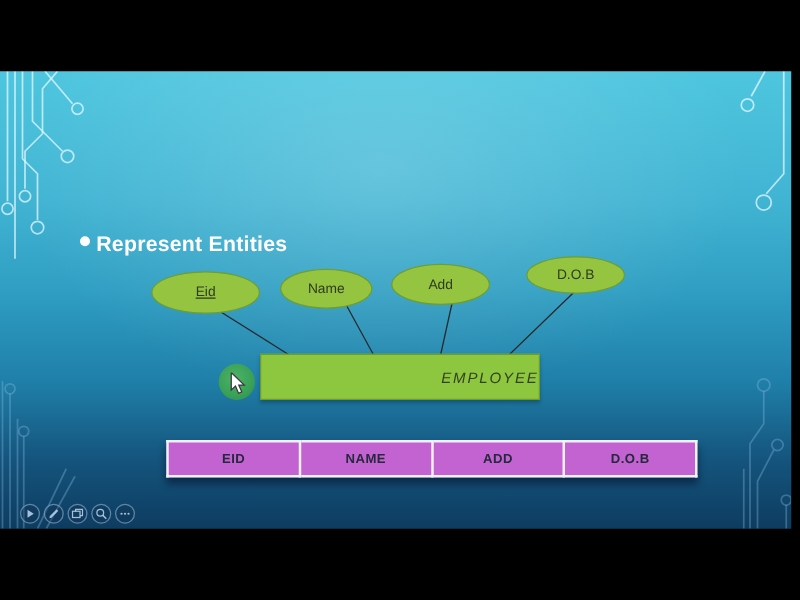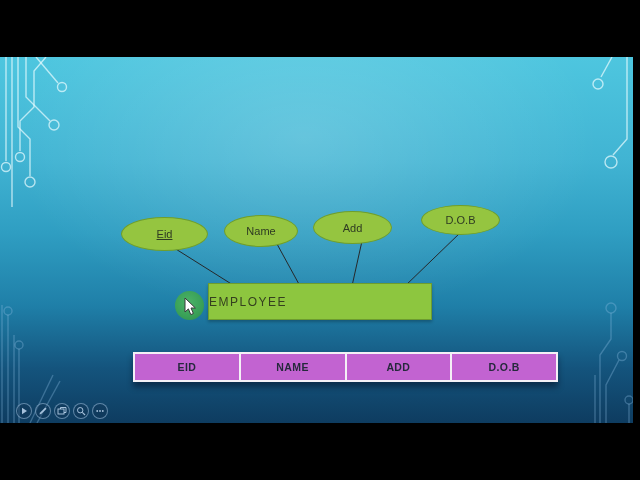--- a/index.html
+++ b/index.html
@@ -25,22 +25,22 @@
         font-size:11px;color:#2e3a22;}
   .attr.eid  {left:121px;top:160px;width:85px;height:32px;}
   .attr.name {left:224px;top:158px;width:72px;height:30px;}
   .attr.add  {left:313px;top:154px;width:77px;height:31px;}
   .attr.dob  {left:421px;top:148px;width:77px;height:28px;}
   .attr .underlined{text-decoration:underline;}
 
   
   .entity{position:absolute;left:208px;top:226px;width:222px;height:35px;
           background:#8dc63f;border:1px solid #6d9c2f;box-shadow:0 2px 3px rgba(0,0,0,.25);
-          display:flex;align-items:center;justify-content:flex-start;
-          font-size:12px;letter-spacing:1.5px;color:#35401f;}
+          display:flex;align-items:center;justify-content:flex-end;
+          font-size:12px;letter-spacing:1.5px;color:#35401f;font-style:italic;}
 
   
   .pointer-circle{position:absolute;left:175px;top:234px;width:29px;height:29px;border-radius:50%;
           background:radial-gradient(circle at 45% 40%, #4cb368 0%, #39a057 60%, #2e8c4a 100%);}
   .cursor{position:absolute;left:184px;top:241px;}
 
   
   .rel-table{position:absolute;left:133px;top:295px;width:425px;border-collapse:collapse;
              box-shadow:0 5px 6px rgba(0,5,25,.45);}
   .rel-table td{width:25%;height:24px;background:#c263d1;border:2px solid #f4f0f6;
@@ -100,20 +100,24 @@
       </g>
       <g stroke="#26282a" stroke-width="1">
         <line x1="171" y1="189" x2="233" y2="228"></line>
         <line x1="277" y1="187" x2="300" y2="229"></line>
         <line x1="362" y1="184" x2="352" y2="229"></line>
         <line x1="461" y1="175" x2="404" y2="230"></line>
       </g>
     </svg>
 
 
+    <div class="bullet-line">
+      <span class="bullet-dot"></span>
+      <span class="bullet-text">Represent Entities</span>
+    </div>
 
     <div class="attr eid">
       <span class="underlined">Eid</span>
     </div>
     <div class="attr name">
       <span>Name</span>
     </div>
     <div class="attr add">
       <span>Add</span>
     </div>

